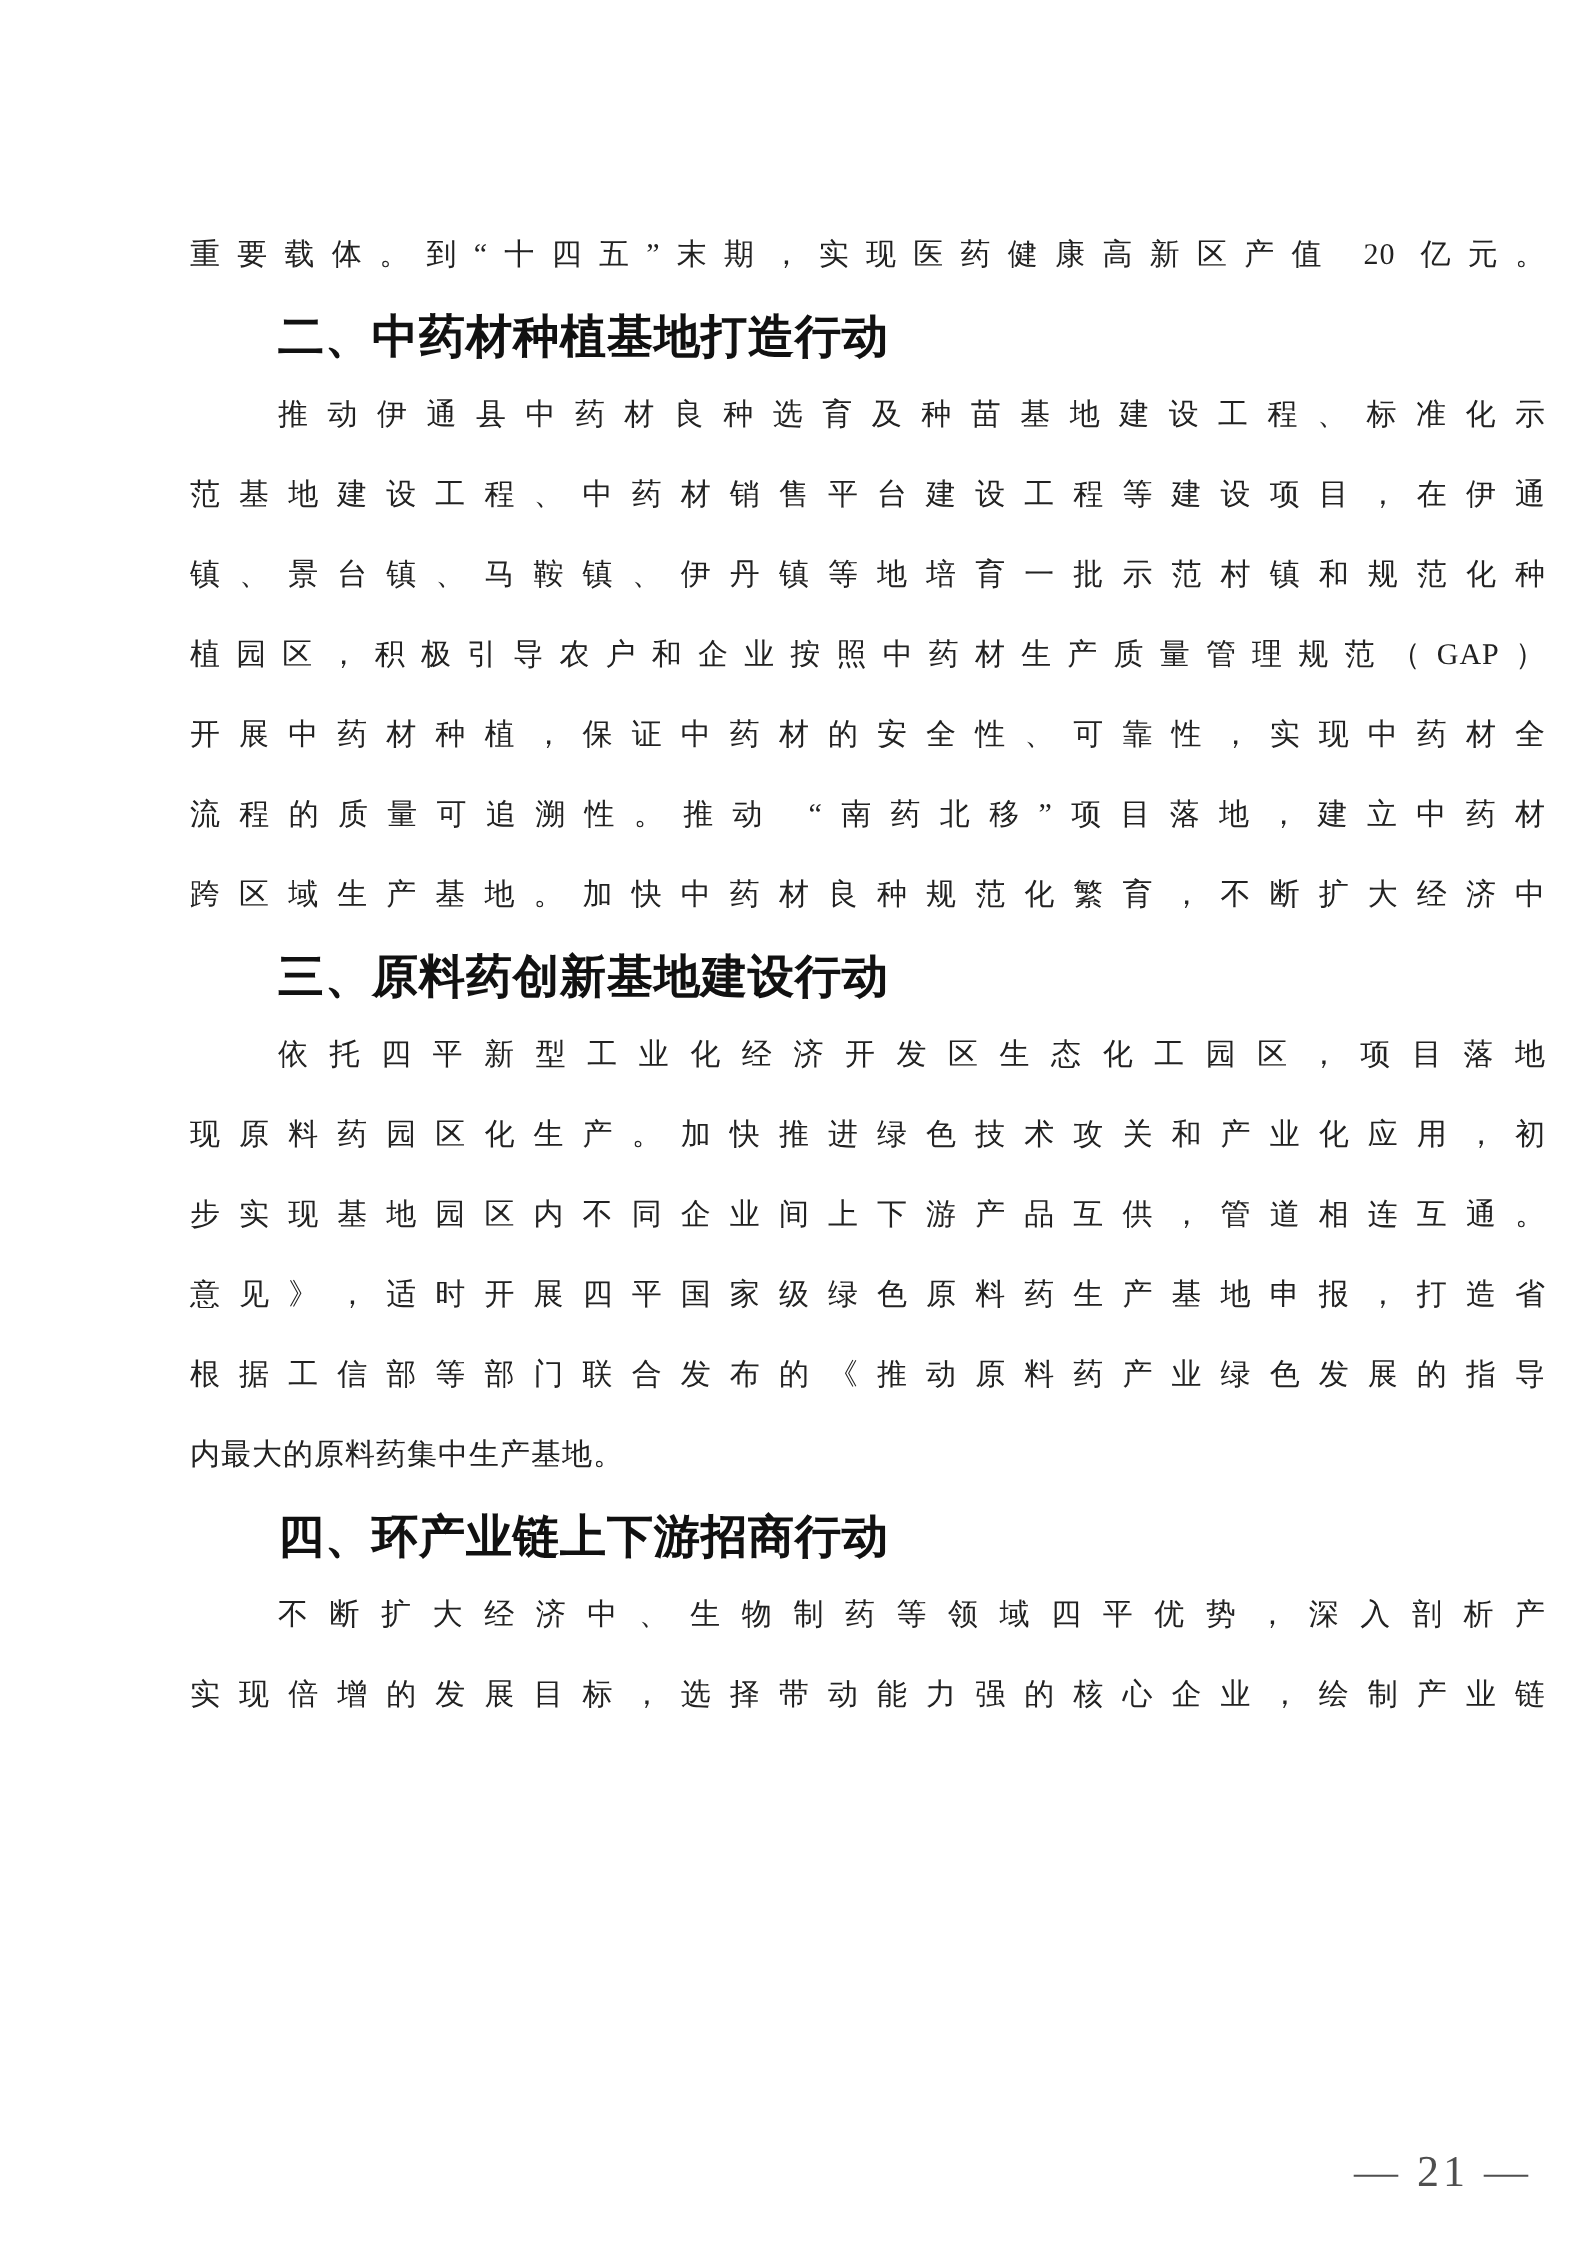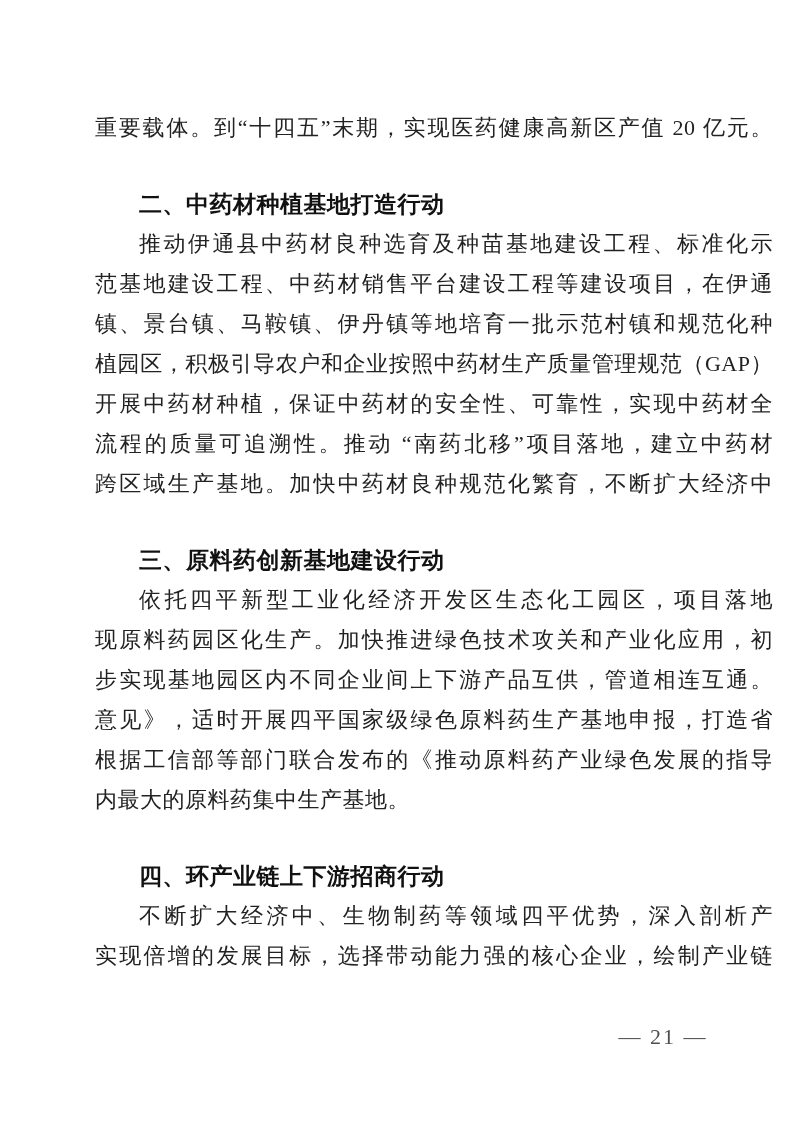--- a/index.html
+++ b/index.html
@@ -16,49 +16,48 @@
     font-family: "Liberation Serif", "DejaVu Serif", serif;
   }
   .content {
     position: absolute;
     left: 95px;
     top: 108px;
     width: 678px;
     color: #222222;
   }
   .line {
-    font-size: 22px;
+    font-size: 15px;
     line-height: 40px;
     letter-spacing: 0.5px;
     text-align: left;
     color: #222222;
   }
   .j {
     text-align: justify;
     text-align-last: justify;
   }
   .indent {
     text-indent: 44px;
   }
   .heading {
     font-family: "Liberation Sans", "DejaVu Sans", sans-serif;
     font-weight: bold;
     font-size: 23px;
     line-height: 40px;
     letter-spacing: 0.5px;
     text-indent: 44px;
     color: #111111;
-    margin-top: 36px;
   }
   .footer {
     position: absolute;
-    top: 1017px;
+    top: 1066px;
     left: 560px;
     width: 206px;
-    text-align: center;
+    text-align: right;
     font-size: 22px;
     line-height: 40px;
     color: #4f4f4f;
     letter-spacing: 2px;
   }
 </style>
 </head>
 <body>
 
 <div class="page">

